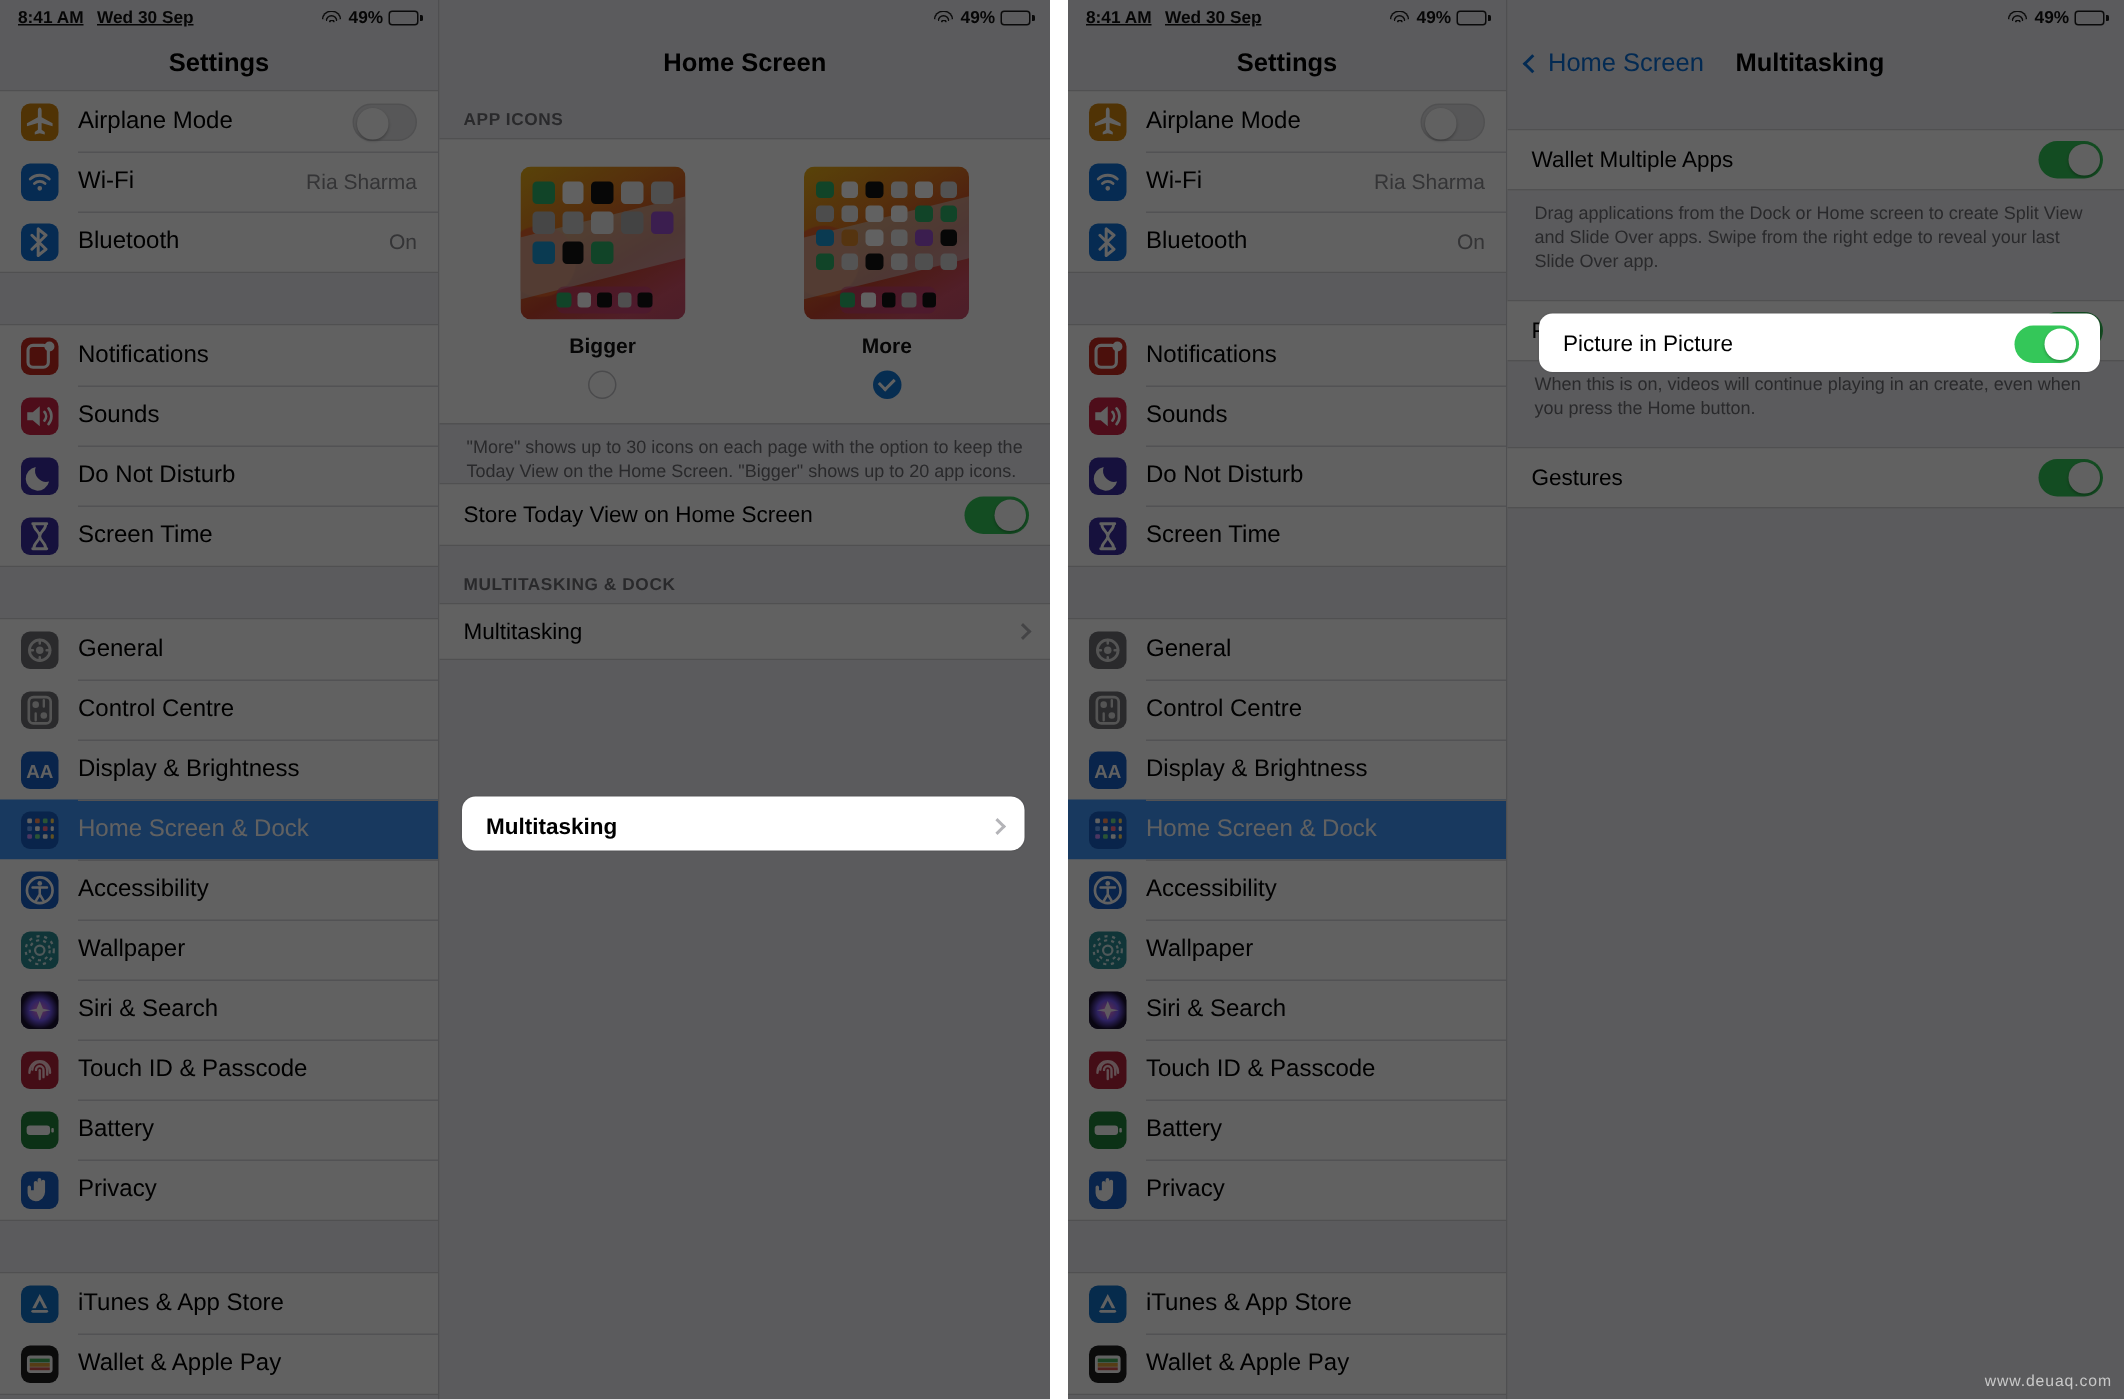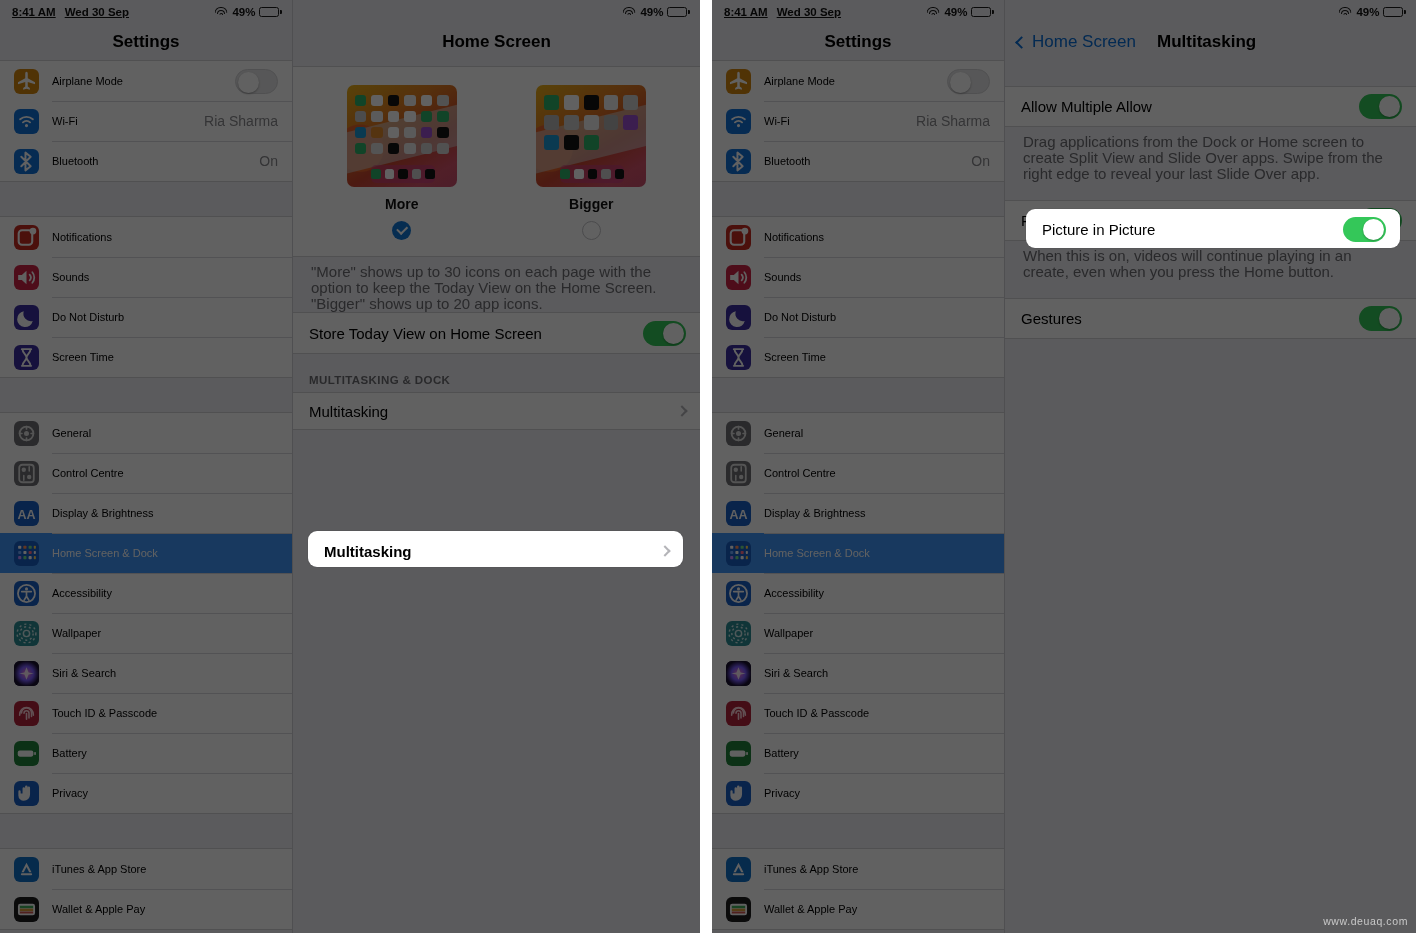--- a/index.html
+++ b/index.html
@@ -68,38 +68,38 @@
   }
   .srow + .srow::before {
     content:""; position:absolute; left:52px; right:0; top:0; height:1px; background:#d8d8dc;
   }
   .srow.sel { background:#3f95f9; }
   .srow.sel .srow-label { color:#fff; }
   .srow-icon {
     width:25px; height:25px; border-radius:6px; flex:0 0 25px; margin-right:13px;
     display:flex; align-items:center; justify-content:flex-end; overflow:hidden; position:relative;
   }
-  .srow-label { font-size:11px; color:#000; white-space:nowrap; }
+  .srow-label { font-size:16px; color:#000; white-space:nowrap; }
   .srow-value { margin-left:auto; font-size:14px; color:#8a8a8e; }
 
   
   .tgl { margin-left:auto; width:43px; height:25px; border-radius:13px; position:relative; flex:0 0 43px; }
   .tgl .knob {
     position:absolute; top:2px; width:21px; height:21px; border-radius:50%;
     background:#fff; box-shadow:0 1px 2px rgba(0,0,0,.3);
   }
   .tgl.on  { background:#34c759; } .tgl.on .knob  { right:2px; }
   .tgl.off { background:#e4e4e6; border:1px solid #d3d3d6; } .tgl.off .knob { left:2px; }
 
   
   .sect-hdr {
     font-size:11.5px; font-weight:bold; color:#6d6d72; letter-spacing:.4px;
     padding:8px 0 6px 16px; text-transform:uppercase;
   }
-  .sect-note { font-size:15px; color:#6d6d72; line-height:16px; padding:7px 18px 0 18px; }
+  .sect-note { font-size:12px; color:#6d6d72; line-height:16px; padding:7px 18px 0 18px; }
   .card { background:#fff; border-top:1px solid #d2d2d6; border-bottom:1px solid #d2d2d6; }
   .crow {
     position:relative; display:flex; align-items:center; min-height:40px;
     padding:0 14px 0 16px; background:#fff;
   }
   .crow + .crow::before {
     content:""; position:absolute; left:16px; right:0; top:0; height:1px; background:#d8d8dc;
   }
   .crow-label { font-size:15px; color:#000; }
   .chev-right {
@@ -424,22 +424,54 @@
       <span class="batt">
         <span class="batt-body"><span class="batt-fill" style="width:49%"></span></span>
         <span class="batt-cap"></span>
       </span>
     </div>
   </div>
         <div class="navbar">
     <div class="nav-title">Home Screen</div>
         </div>
         <div style="position:absolute;left:0;right:0;top:66px;">
+          <div class="sect-hdr">APP ICONS</div>
           <div class="card">
             <div class="choosers">
+              <div class="chooser">
+                <div class="wallpaper">
+      <div class="wp-band" style="top:34px"></div>
+      <div class="wp-grid bigger">
+                    <span class="wp-cell" style="background:#2fb36a"></span>
+                    <span class="wp-cell" style="background:#ffffff"></span>
+                    <span class="wp-cell" style="background:#141414"></span>
+                    <span class="wp-cell" style="background:#f0f0f0"></span>
+                    <span class="wp-cell" style="background:#cfcfcf"></span>
+                    <span class="wp-cell" style="background:#b9b9b9"></span>
+                    <span class="wp-cell" style="background:#cccccc"></span>
+                    <span class="wp-cell" style="background:#efefef"></span>
+                    <span class="wp-cell" style="background:#b0b0b0"></span>
+                    <span class="wp-cell" style="background:#9b4fd0"></span>
+                    <span class="wp-cell" style="background:#1b9ad6"></span>
+                    <span class="wp-cell" style="background:#141414"></span>
+                    <span class="wp-cell" style="background:#2fb36a"></span>
+                    <span></span>
+                    <span></span>
+                  </div>
+      <div class="wp-dock">
+                    <span style="background:#2fb36a"></span>
+                    <span style="background:#fff"></span>
+                    <span style="background:#141414"></span>
+                    <span style="background:#cfcfcf"></span>
+                    <span style="background:#141414"></span>
+                  </div>
+    </div>
+        <span class="chooser-label">Bigger</span>
+        <span class="radio-off"></span>
+              </div>
               <div class="chooser">
                 <div class="wallpaper">
       <div class="wp-band" style="top:34px"></div>
       <div class="wp-grid more">
                     <span class="wp-cell" style="background:#2fb36a"></span>
                     <span class="wp-cell" style="background:#ffffff"></span>
                     <span class="wp-cell" style="background:#141414"></span>
                     <span class="wp-cell" style="background:#f0f0f0"></span>
                     <span class="wp-cell" style="background:#ffffff"></span>
                     <span class="wp-cell" style="background:#d8d8d8"></span>
@@ -466,51 +498,20 @@
                     <span style="background:#2fb36a"></span>
                     <span style="background:#fff"></span>
                     <span style="background:#141414"></span>
                     <span style="background:#cfcfcf"></span>
                     <span style="background:#141414"></span>
                   </div>
     </div>
         <span class="chooser-label">More</span>
         <span class="radio-on"></span>
               </div>
-              <div class="chooser">
-                <div class="wallpaper">
-      <div class="wp-band" style="top:34px"></div>
-      <div class="wp-grid bigger">
-                    <span class="wp-cell" style="background:#2fb36a"></span>
-                    <span class="wp-cell" style="background:#ffffff"></span>
-                    <span class="wp-cell" style="background:#141414"></span>
-                    <span class="wp-cell" style="background:#f0f0f0"></span>
-                    <span class="wp-cell" style="background:#cfcfcf"></span>
-                    <span class="wp-cell" style="background:#b9b9b9"></span>
-                    <span class="wp-cell" style="background:#cccccc"></span>
-                    <span class="wp-cell" style="background:#efefef"></span>
-                    <span class="wp-cell" style="background:#b0b0b0"></span>
-                    <span class="wp-cell" style="background:#9b4fd0"></span>
-                    <span class="wp-cell" style="background:#1b9ad6"></span>
-                    <span class="wp-cell" style="background:#141414"></span>
-                    <span class="wp-cell" style="background:#2fb36a"></span>
-                    <span></span>
-                    <span></span>
-                  </div>
-      <div class="wp-dock">
-                    <span style="background:#2fb36a"></span>
-                    <span style="background:#fff"></span>
-                    <span style="background:#141414"></span>
-                    <span style="background:#cfcfcf"></span>
-                    <span style="background:#141414"></span>
-                  </div>
-    </div>
-        <span class="chooser-label">Bigger</span>
-        <span class="radio-off"></span>
-              </div>
             </div>
           </div>
           <div class="sect-note">"More" shows up to 30 icons on each page with the option to keep the Today View on the Home Screen. "Bigger" shows up to 20 app icons.</div>
           <div class="card">
     <div class="crow" style="min-height:40px">
       <span class="crow-label">Store Today View on Home Screen</span>
       <span class="tgl on">
                 <span class="knob"></span>
               </span>
     </div>
@@ -811,21 +812,21 @@
         <div class="navbar">
       <div class="nav-back">
         <span class="chev-left"></span>
         <span>Home Screen</span>
       </div>
       <div class="nav-title offset">Multitasking</div>
     </div>
         <div style="position:absolute;left:0;right:0;top:86px;">
           <div class="card">
     <div class="crow" style="min-height:39px">
-      <span class="crow-label">Allow Multiple Allow</span>
+      <span class="crow-label">Wallet Multiple Apps</span>
       <span class="tgl on">
                 <span class="knob"></span>
               </span>
     </div>
           </div>
           <div class="sect-note">Drag applications from the Dock or Home screen to create Split View and Slide Over apps. Swipe from the right edge to reveal your last Slide Over app.</div>
           <div class="card" style="margin-top:18px">
     <div class="crow" style="min-height:39px">
       <span class="crow-label">Picture in Picture</span>
       <span class="tgl on">

